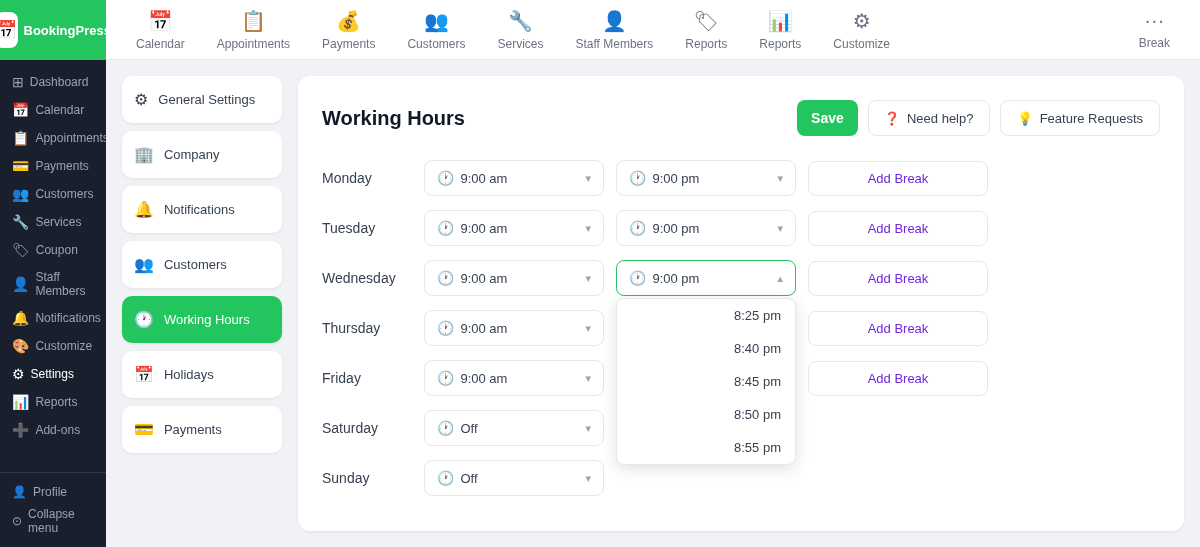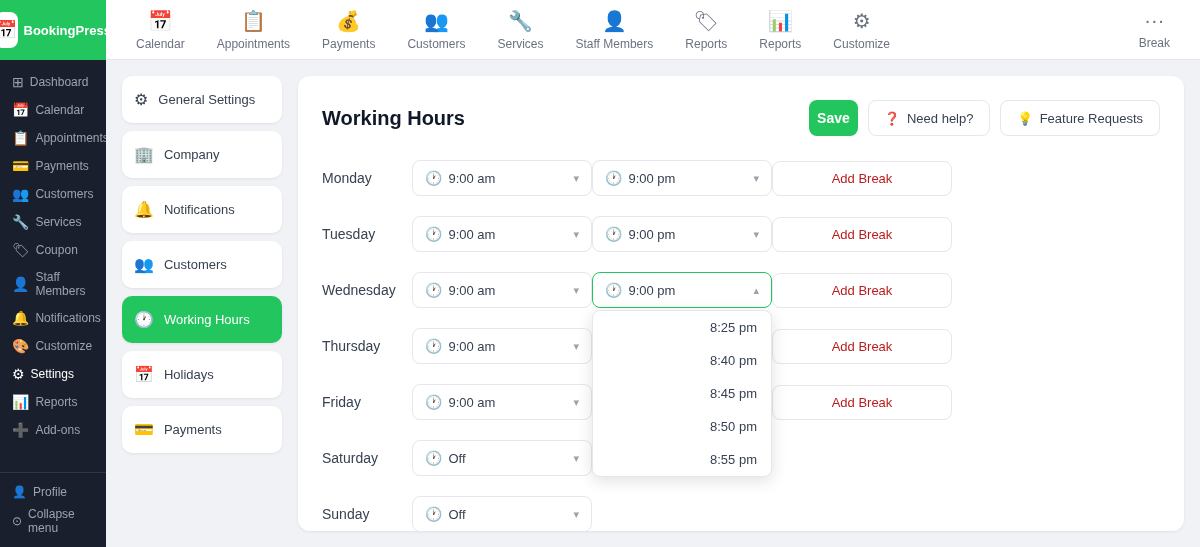--- a/index.html
+++ b/index.html
@@ -34,31 +34,31 @@
     .settings-panel { width: 160px; flex-shrink: 0; display: flex; flex-direction: column; gap: 8px; }
     .settings-panel-item { background: white; border-radius: 10px; padding: 14px 12px; display: flex; align-items: center; gap: 10px; cursor: pointer; font-size: 13px; color: #374151; font-weight: 500; box-shadow: 0 1px 3px rgba(0,0,0,0.07); }
     .settings-panel-item.active { background: #22c55e; color: white; }
     .settings-panel-item-icon { font-size: 16px; }
 
     
     .working-hours-content { flex: 1; background: white; border-radius: 12px; padding: 24px; overflow-y: auto; box-shadow: 0 1px 3px rgba(0,0,0,0.07); position: relative; }
     .wh-header { display: flex; align-items: center; justify-content: space-between; margin-bottom: 24px; }
     .wh-title { font-size: 20px; font-weight: 700; color: #111827; }
     .wh-header-actions { display: flex; gap: 10px; }
-    .btn-save { background: #22c55e; color: white; border: none; padding: 10px 8px; border-radius: 8px; font-size: 14px; font-weight: 600; cursor: pointer; }
+    .btn-save { background: #22c55e; color: white; border: none; padding: 10px 14px; border-radius: 8px; font-size: 14px; font-weight: 600; cursor: pointer; }
     .btn-help { background: white; border: 1px solid #e5e7eb; color: #374151; padding: 9px 16px; border-radius: 8px; font-size: 13px; cursor: pointer; display: flex; align-items: center; gap: 6px; }
     .btn-feature { background: white; border: 1px solid #e5e7eb; color: #374151; padding: 9px 16px; border-radius: 8px; font-size: 13px; cursor: pointer; display: flex; align-items: center; gap: 6px; }
 
     
-    .day-row { display: flex; align-items: center; margin-bottom: 20px; position: relative; }
+    .day-row { display: flex; align-items: center; margin-bottom: 14px; gap: 12px; position: relative; }
     .day-label { width: 90px; font-size: 14px; color: #374151; font-weight: 500; }
     .time-select { border: 1px solid #e5e7eb; border-radius: 8px; padding: 9px 12px; display: flex; align-items: center; gap: 8px; background: white; cursor: pointer; width: 180px; justify-content: space-between; font-size: 13px; color: #374151; }
     .time-select.open { border-color: #22c55e; }
     .time-select-inner { display: flex; align-items: center; gap: 6px; }
-    .add-break-btn { border: 1px solid #e5e7eb; background: white; border-radius: 8px; padding: 9px 20px; font-size: 13px; color: #b91c1c; cursor: pointer; white-space: nowrap; flex: 1; max-width: 180px; text-align: center; }
+    .add-break-btn { border: 1px solid #e5e7eb; background: white; border-radius: 8px; padding: 9px 20px; font-size: 13px; color: #6d28d9; cursor: pointer; white-space: nowrap; flex: 1; max-width: 180px; text-align: center; }
 
     
     .dropdown-overlay { position: absolute; top: calc(100% + 2px); left: 0; background: white; border: 1px solid #e5e7eb; border-radius: 8px; z-index: 100; width: 180px; box-shadow: 0 4px 16px rgba(0,0,0,0.12); max-height: 200px; overflow-y: auto; text-align: right; }
     .dropdown-item { padding: 9px 14px; font-size: 13px; color: #374151; cursor: pointer; }
     .dropdown-item.highlighted { background: #dcfce7; color: #166534; }
 
     .time-icon { color: #9ca3af; font-size: 14px; }
     .chevron-icon { color: #9ca3af; font-size: 11px; }
 
     .wednesday-end-wrapper { position: relative; }

